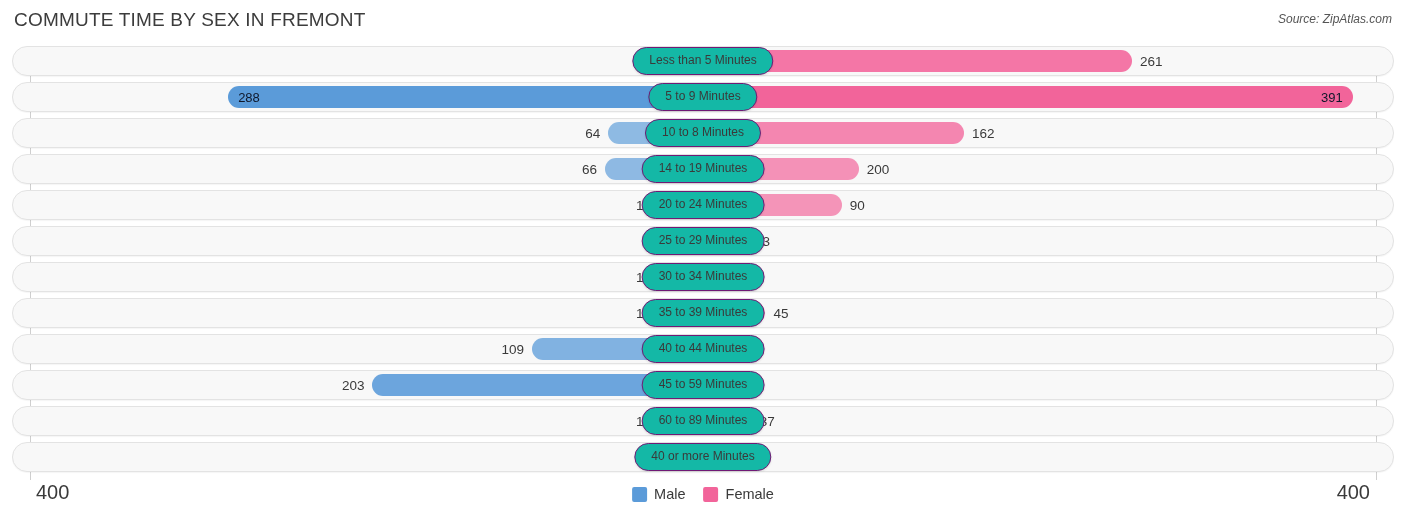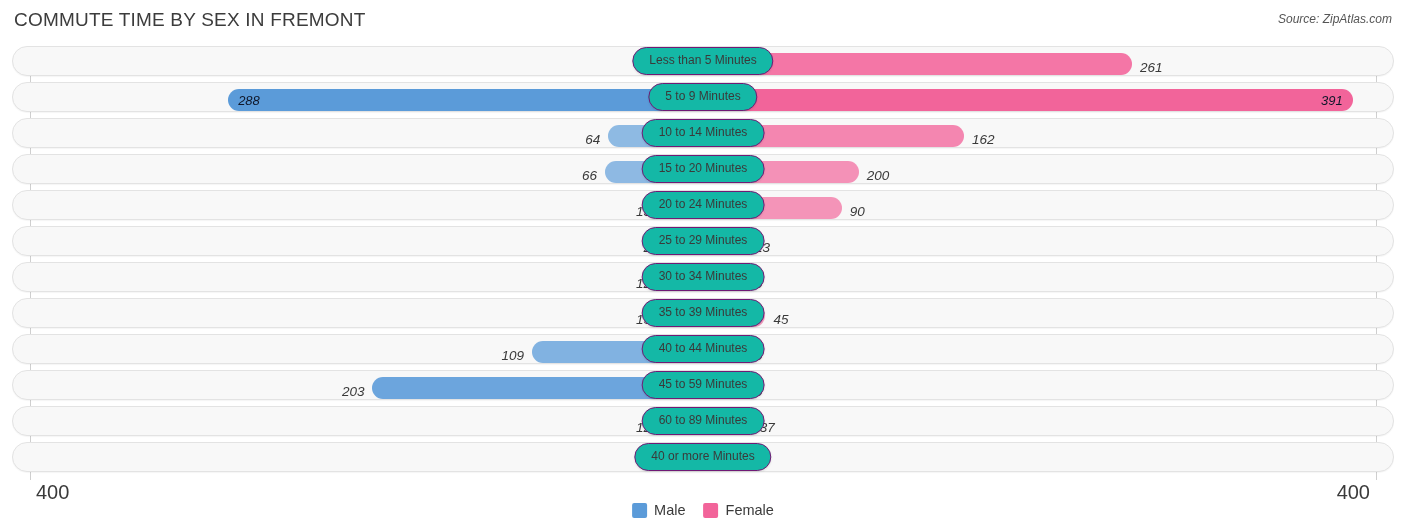--- a/index.html
+++ b/index.html
@@ -91,25 +91,24 @@
     right: 0;
     bottom: 0;
     display: flex;
     align-items: center;
     justify-content: center;
   }
 
   
   .half {
     display: flex;
-    align-items: flex-end;
+    align-items: center;
     height: 100%;
     width: 50%;
     box-sizing: border-box;
-    font-style: italic;
   }
   .half.left {
     justify-content: flex-end;
     padding-right: 0;
   }
   .half.right {
     justify-content: flex-start;
   }
 
   .bar {
@@ -184,21 +183,21 @@
     top: 1px;
     font-size: 20px;
     color: #3a3a3a;
   }
   .axis-label.left { left: 36px; }
   .axis-label.right { right: 36px; }
 
   .legend {
     position: absolute;
     left: 50%;
-    top: 22px;
+    top: 6px;
     transform: translateX(-50%);
     display: flex;
     align-items: flex-end;
     gap: 18px;
   }
   .legend-item {
     display: flex;
     align-items: center;
     gap: 7px;
   }
@@ -259,34 +258,34 @@
           <div class="bar-wrap">
             <div class="half left">
               <span class="val-out left">64</span>
               <div class="bar male" style="width: 108.64px; opacity: 0.674;"></div>
             </div>
             <div class="half right">
               <div class="bar female" style="width: 274.995px; opacity: 0.777;"></div>
               <span class="val-out right">162</span>
             </div>
           </div>
-          <div class="center-pill">10 to 14 Minutes</div>
+          <div class="center-pill">10 to 8 Minutes</div>
         </div>
         <div class="row">
           <div class="bar-wrap">
             <div class="half left">
               <span class="val-out left">66</span>
               <div class="bar male" style="width: 112.035px; opacity: 0.678;"></div>
             </div>
             <div class="half right">
               <div class="bar female" style="width: 169.75px; opacity: 0.694;"></div>
               <span class="val-out right">200</span>
             </div>
           </div>
-          <div class="center-pill">15 to 20 Minutes</div>
+          <div class="center-pill">14 to 19 Minutes</div>
         </div>
         <div class="row">
           <div class="bar-wrap">
             <div class="half left">
               <span class="val-out left">13</span>
               <div class="bar male" style="width: 58px; opacity: 0.526;"></div>
             </div>
             <div class="half right">
               <div class="bar female" style="width: 152.775px; opacity: 0.679;"></div>
               <span class="val-out right">90</span>

